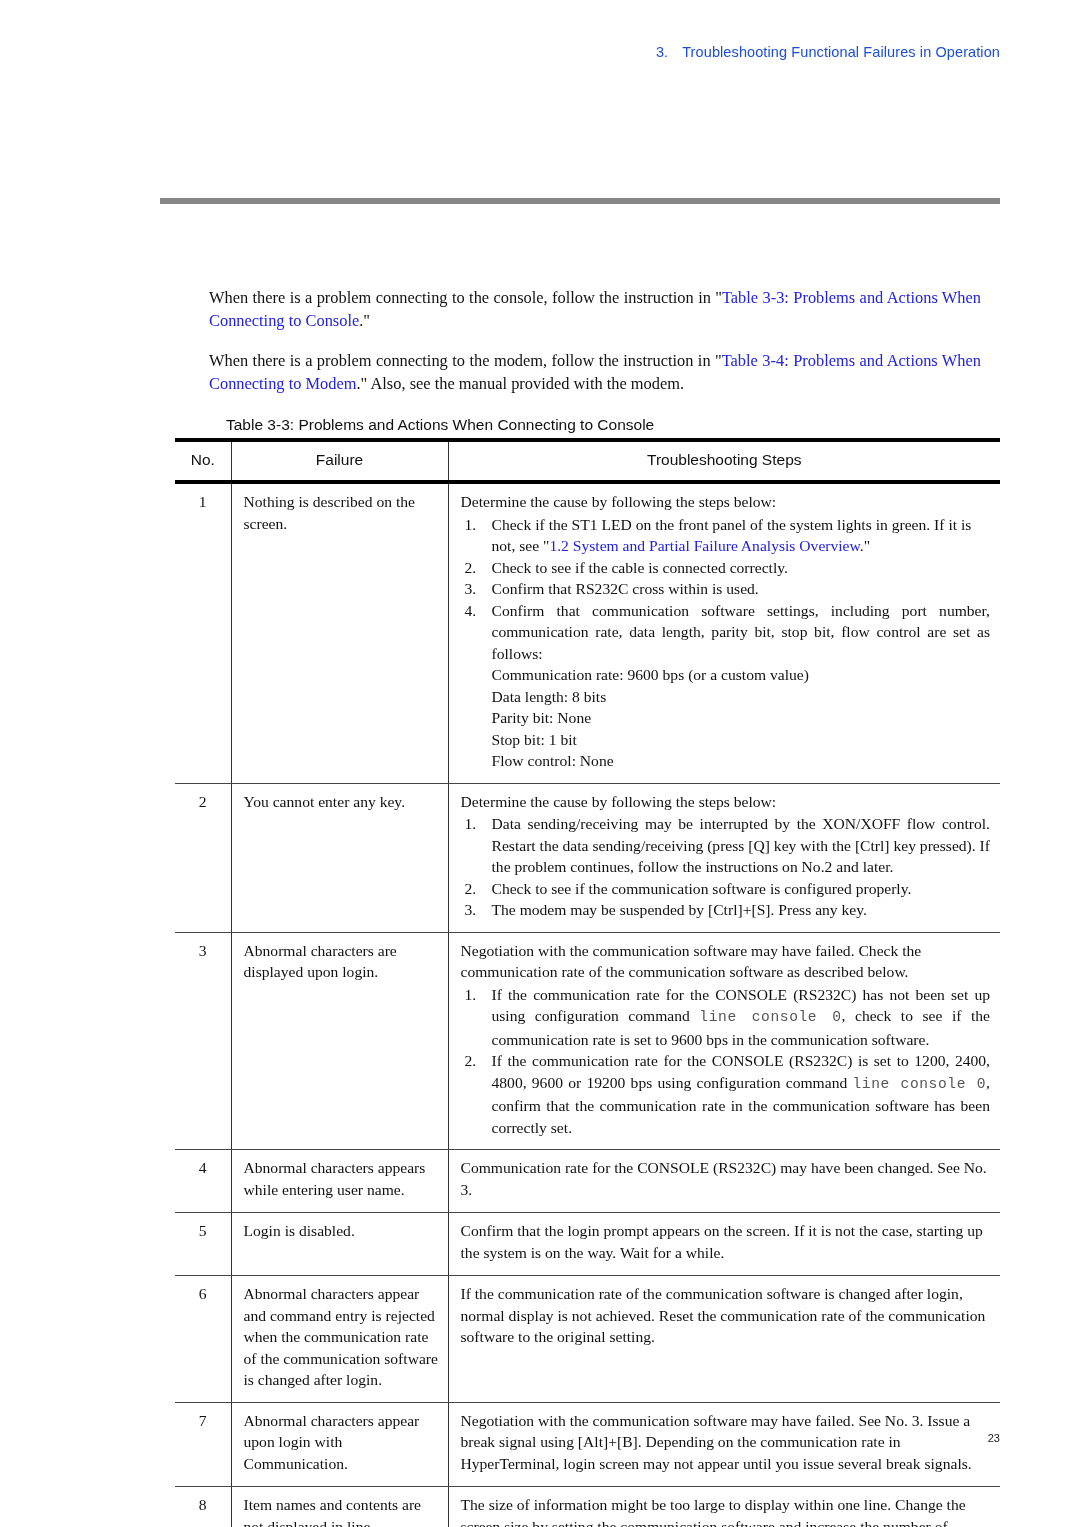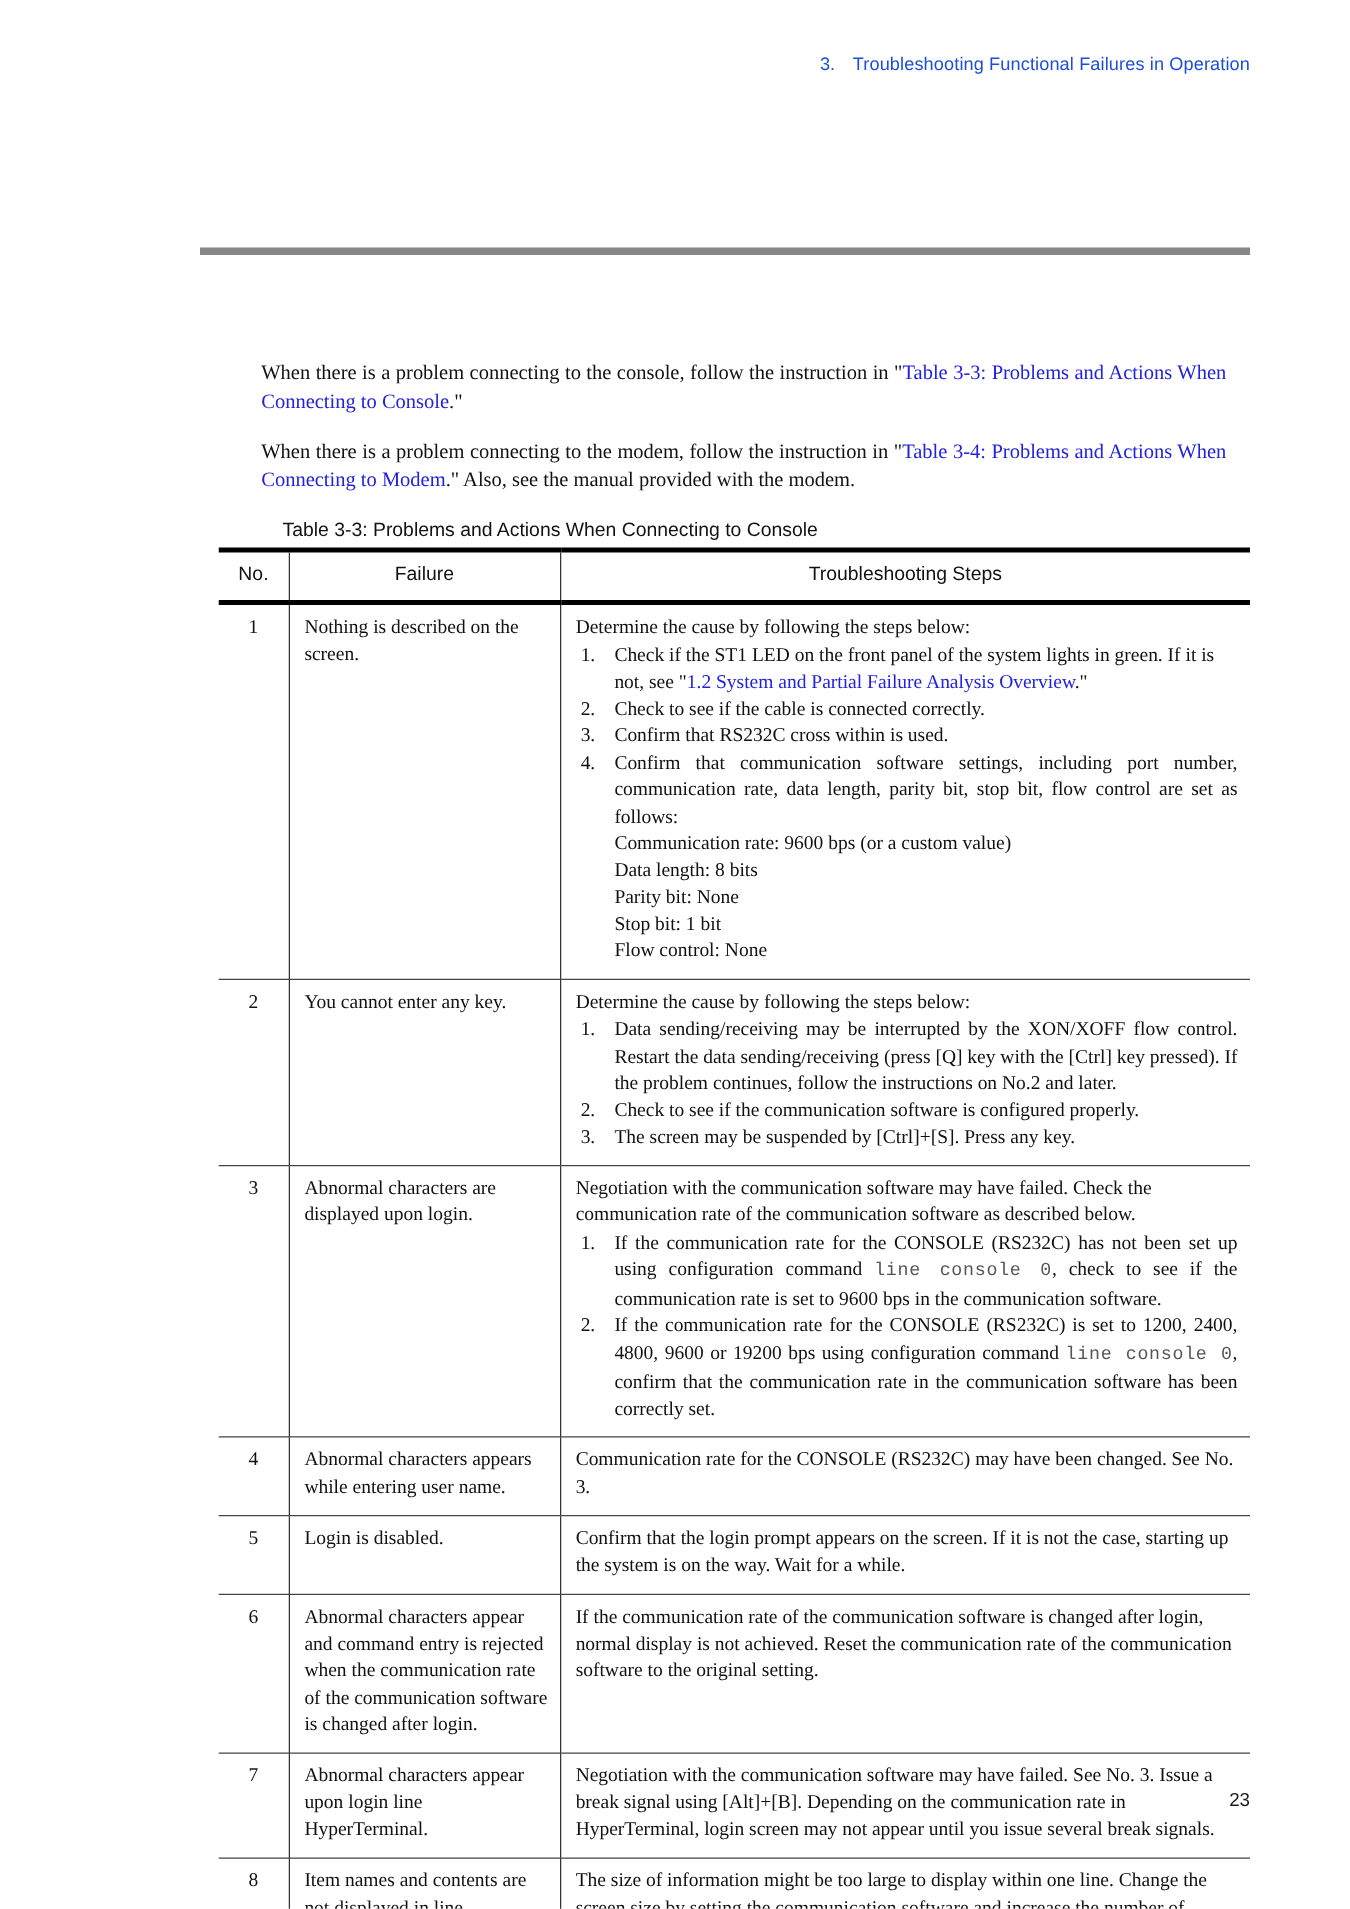--- a/index.html
+++ b/index.html
@@ -179,21 +179,21 @@
   }
 
   
   .page-num {
     position: absolute;
     top: 1432px;
     left: 0;
     width: 1000px;
     text-align: right;
     font-family: "Liberation Sans", sans-serif;
-    font-size: 15px;
+    font-size: 11px;
     color: #1b1b1b;
   }
 </style>
 </head>
 <body>
 
 <div class="page">
 
   <div class="run-head">
     <span class="num">3.</span><span>Troubleshooting Functional Failures in Operation</span>
@@ -240,21 +240,21 @@
           </td>
         </tr>
         <tr>
           <td class="c-no">2</td>
           <td class="c-fail">You cannot enter any key.</td>
           <td class="c-steps">
             <div class="intro-line">Determine the cause by following the steps below:</div>
             <ol class="steps">
               <li><span>Data sending/receiving may be interrupted by the XON/XOFF flow control. Restart the data sending/receiving (press [Q] key with the [Ctrl] key pressed). If the problem continues, follow the instructions on No.2 and later.</span></li>
               <li><span>Check to see if the communication software is configured properly.</span></li>
-              <li><span>The screen may be suspended by [Ctrl]+[S]. Press any key.</span></li>
+              <li><span>The modem may be suspended by [Ctrl]+[S]. Press any key.</span></li>
             </ol>
           </td>
         </tr>
         <tr>
           <td class="c-no">3</td>
           <td class="c-fail">Abnormal characters are displayed upon login.</td>
           <td class="c-steps">
             <div class="intro-line">Negotiation with the communication software may have failed. Check the communication rate of the communication software as described below.</div>
             <ol class="steps">
               <li><span>If the communication rate for the CONSOLE (RS232C) has not been set up using configuration command </span><span class="mono">line console 0</span><span>, check to see if the communication rate is set to 9600 bps in the communication software.</span></li>
@@ -278,21 +278,21 @@
         </tr>
         <tr>
           <td class="c-no">6</td>
           <td class="c-fail">Abnormal characters appear and command entry is rejected when the communication rate of the communication software is changed after login.</td>
           <td class="c-steps">
             <div class="intro-line">If the communication rate of the communication software is changed after login, normal display is not achieved. Reset the communication rate of the communication software to the original setting.</div>
           </td>
         </tr>
         <tr>
           <td class="c-no">7</td>
-          <td class="c-fail">Abnormal characters appear upon login line HyperTerminal.</td>
+          <td class="c-fail">Abnormal characters appear upon login with Communication.</td>
           <td class="c-steps">
             <div class="intro-line">Negotiation with the communication software may have failed. See No. 3. Issue a break signal using [Alt]+[B]. Depending on the communication rate in HyperTerminal, login screen may not appear until you issue several break signals.</div>
           </td>
         </tr>
         <tr>
           <td class="c-no">8</td>
           <td class="c-fail">Item names and contents are not displayed in line.</td>
           <td class="c-steps">
             <div class="intro-line">The size of information might be too large to display within one line. Change the screen size by setting the communication software and increase the number of characters that can be displayed in one line.</div>
           </td>

